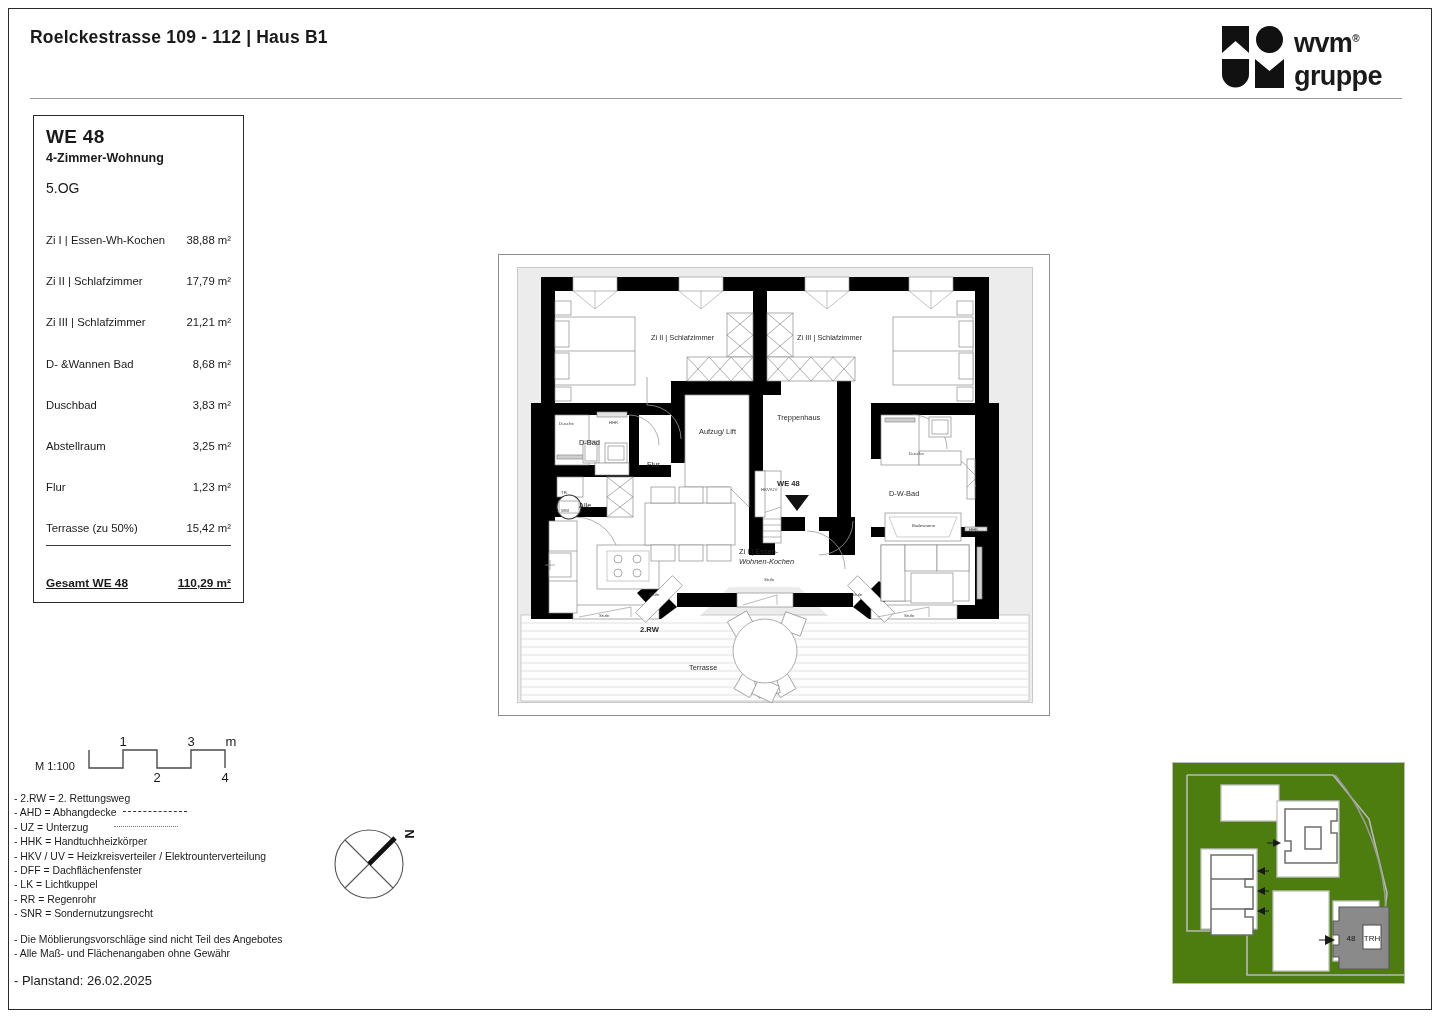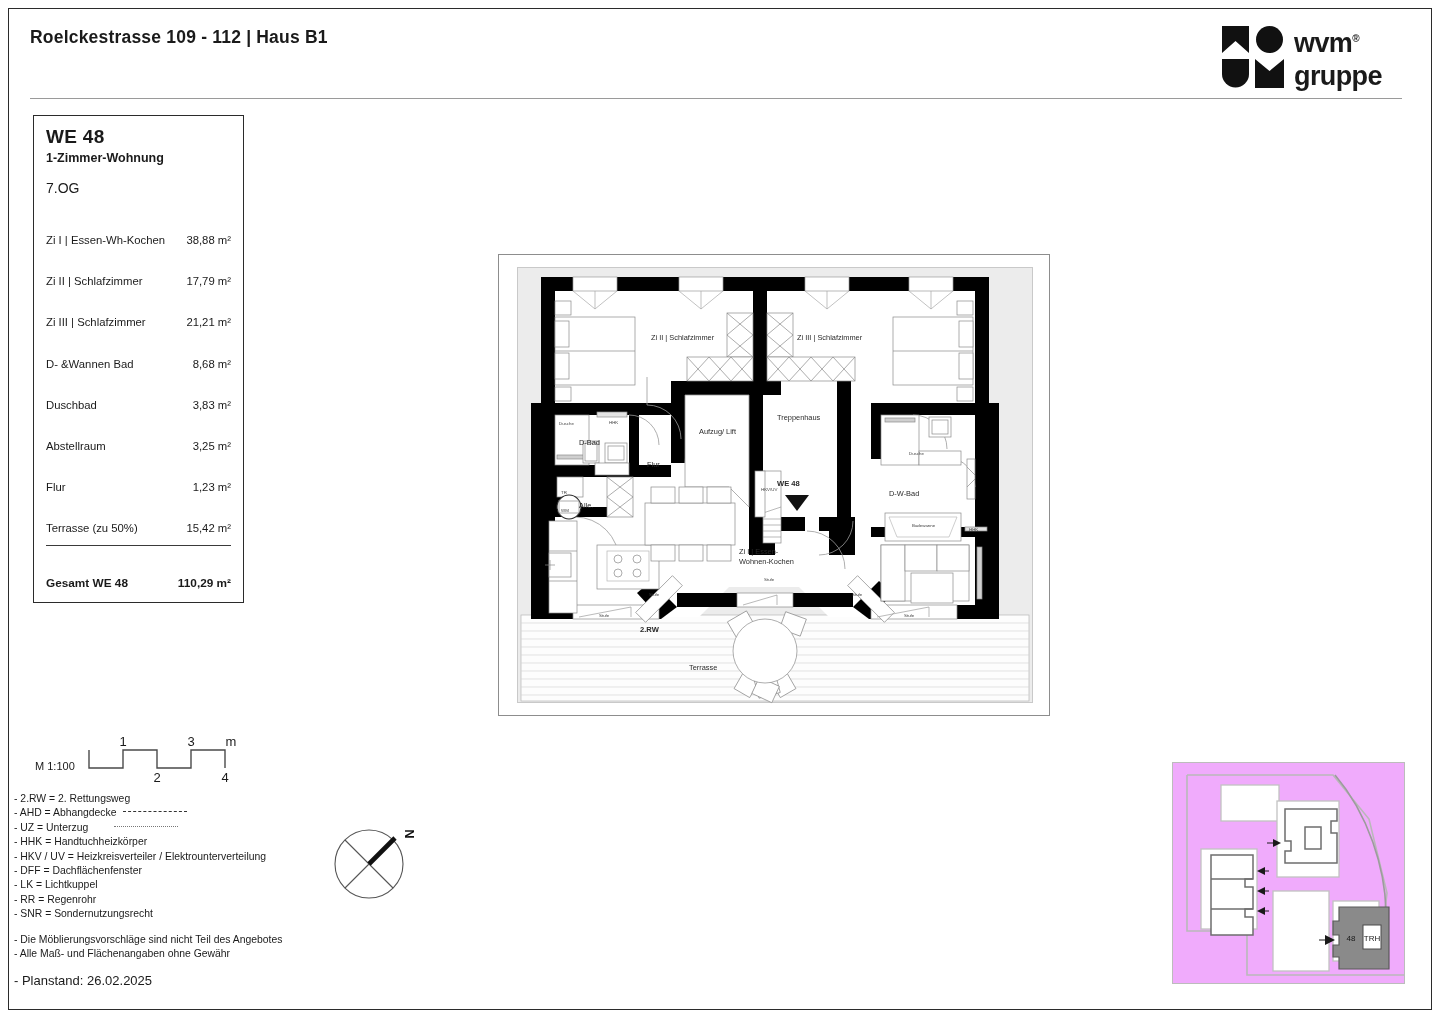--- a/index.html
+++ b/index.html
@@ -57,39 +57,39 @@
   #info-floor { font-size:14px; margin-top:15px; margin-bottom:12px; }
   .room-row {
     display:flex; justify-content:space-between; align-items:baseline;
     font-size:11.3px; line-height:17.2px; white-space:nowrap;
   }
   .room-row .rname { padding-right:6px; }
   .room-row .rarea { text-align:right;margin-top:24px; }
   #info-div {
     border-top:1.2px solid #3a3a3a; margin:7px 0 5px 0;
   }
-  .total-row { font-weight:bold; font-size:11.8px; }
+  .total-row { font-weight:bold; font-size:11.8px;text-decoration:underline; }
 
   
   #scale-wrap { position:absolute; left:35px; top:728px; width:230px; height:60px; }
   #scale-label { position:absolute; left:0; top:32px; font-size:11px; }
 
   
   #legend { position:absolute; left:14px; top:792px; width:300px; }
   #legend .lg { font-size:10.4px; line-height:14.4px; white-space:nowrap; }
   #legend .lg-gap { height:11px; }
   #legend .planstand { font-size:13px; margin-top:12px; }
   .dash-sample { display:inline-block; width:64px; border-top:1.1px dashed #333; transform:translateY(-4px); margin-left:6px;}
   .dot-sample  { display:inline-block; width:64px; border-top:1.6px dotted #777; transform:translateY(-4px); margin-left:26px;}
 
   
   #compass { position:absolute; left:325px; top:812px; width:96px; height:96px; }
 
   
-  #siteplan { position:absolute; left:1172px; top:762px; width:233px; height:222px; border:1px solid #bcbcbc; background:#f0abfc; }
+  #siteplan { position:absolute; left:1172px; top:762px; width:233px; height:222px; border:1px solid #bcbcbc; background:#4d7c0f; }
 
   
   #fp-outer {
     position:absolute; left:498px; top:254px; width:552px; height:462px;
     border:1px solid #8d8d8d; background:#ffffff;
   }
   #fp-inner {
     position:absolute; left:18px; top:12px; width:516px; height:436px;
     background:#ececec; border:1px solid #c9c9c9;
   }
@@ -123,22 +123,22 @@
     <path d="M33,33 L47.5,45 L62,33 V62 H33 Z" fill="#111"></path>
   </svg>
   <div id="logo-text">
     <div class="lt"><span>wvm</span><span id="logo-reg">®</span></div>
     <div class="lt">gruppe</div>
   </div>
 </div>
 
 <div id="info-box">
   <div id="info-title">WE 48</div>
-  <div id="info-sub">1-Zimmer-Wohnung</div>
-  <div id="info-floor">7.OG</div>
+  <div id="info-sub">4-Zimmer-Wohnung</div>
+  <div id="info-floor">5.OG</div>
   <div id="room-list">
       <div class="room-row">
         <span class="rname">Zi I | Essen-Wh-Kochen</span>
         <span class="rarea">38,88 m²</span>
       </div>
       <div class="room-row">
         <span class="rname">Zi II | Schlafzimmer</span>
         <span class="rarea">17,79 m²</span>
       </div>
       <div class="room-row">
@@ -546,21 +546,21 @@
   <div id="fp-text">
       <div class="fp-label" style="left: 152px; top: 78px;">Zi II | Schlafzimmer</div>
       <div class="fp-label" style="left: 298px; top: 78px;">Zi III | Schlafzimmer</div>
       <div class="fp-label" style="left: 278px; top: 158px;">Treppenhaus</div>
       <div class="fp-label" style="left: 200px; top: 172px;">Aufzug/ Lift</div>
       <div class="fp-label" style="left: 148px; top: 205px;">Flur</div>
       <div class="fp-label" style="left: 80px; top: 183px;">D-Bad</div>
       <div class="fp-label" style="left: 80px; top: 246px;">Alle.</div>
       <div class="fp-label" style="left: 390px; top: 234px;">D-W-Bad</div>
       <div class="fp-label" style="left: 240px; top: 292px;">Zi I | Essen-</div>
-      <div class="fp-label" style="left: 240px; top: 302px;">Wohnen-Kochen</div>
+      <div class="fp-label" style="left: 240px; top: 302px; font-style: italic;">Wohnen-Kochen</div>
       <div class="fp-label" style="left: 190px; top: 408px;">Terrasse</div>
       <div class="fp-label tiny" style="left: 60px; top: 166px;">Dusche</div>
       <div class="fp-label tiny" style="left: 110px; top: 165px;">HHK</div>
       <div class="fp-label tiny" style="left: 62px; top: 235px;">TR</div>
       <div class="fp-label tiny" style="left: 62px; top: 253px;">WM</div>
       <div class="fp-label tiny" style="left: 410px; top: 196px;">Dusche</div>
       <div class="fp-label tiny" style="left: 413px; top: 268px;">Badewanne</div>
       <div class="fp-label tiny" style="left: 470px; top: 272px;">HHK</div>
       <div class="fp-label tiny" style="left: 262px; top: 232px;">HKV/UV</div>
       <div class="fp-label tiny" style="left: 100px; top: 358px;">Stufe</div>

